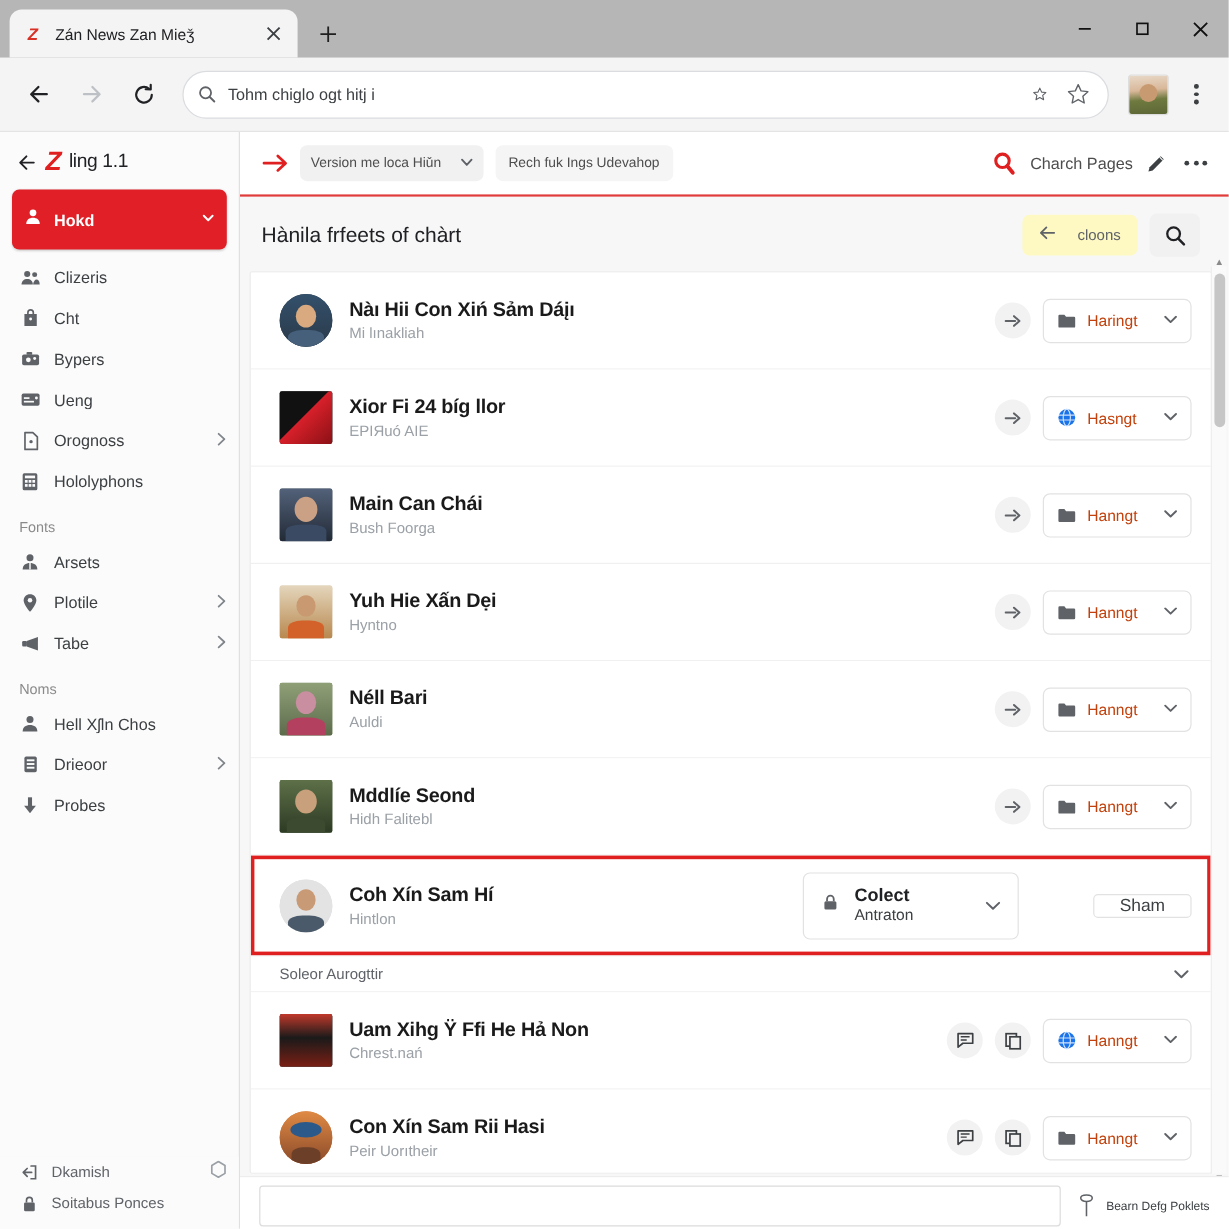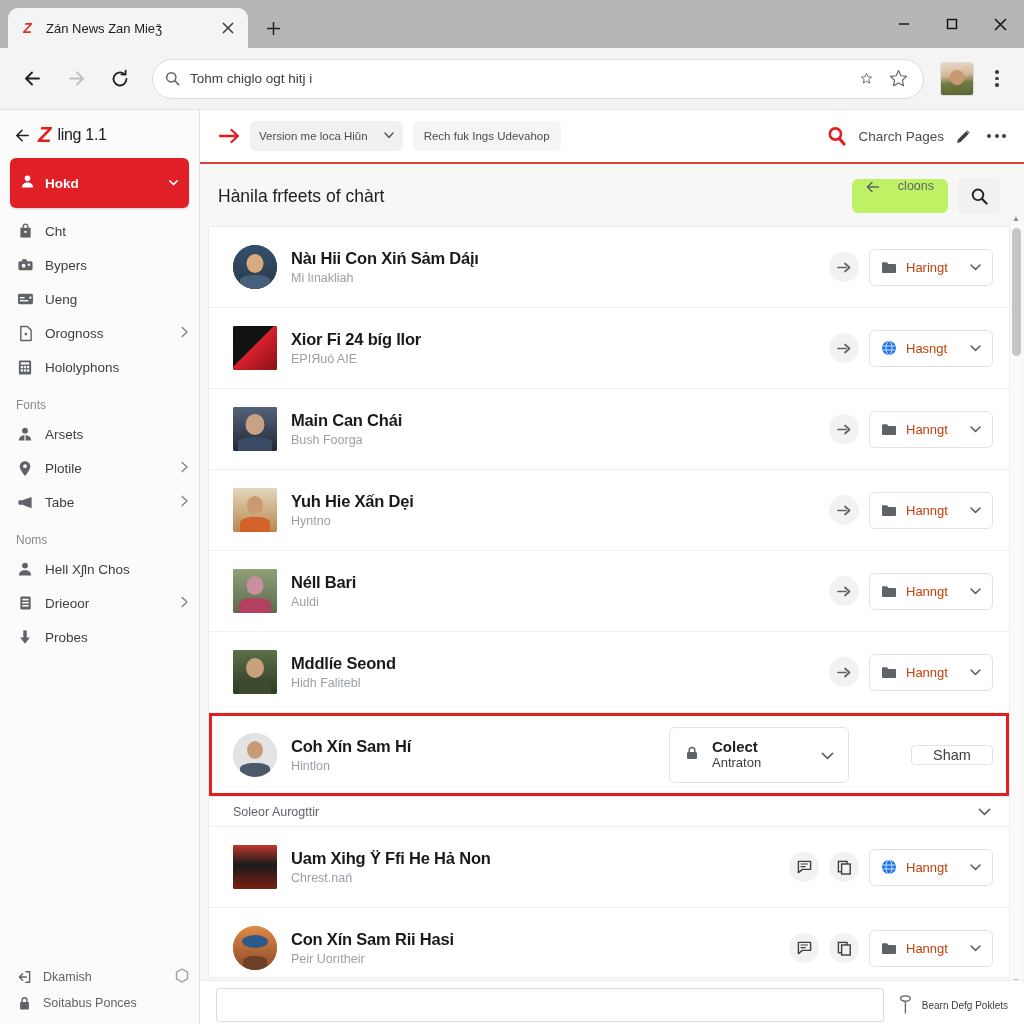--- a/index.html
+++ b/index.html
@@ -137,21 +137,21 @@
   .tb-dots i{ width:4px;height:4px;border-radius:50%;background:#3c4043;display:block; }
 
   .content{ flex:1 1 auto; position:relative; min-height:0; background:#f7f7f7; padding:0 14px 0 8px; overflow:hidden; }
 
   .sec-head{
     display:flex; align-items:center; padding:14px 10px 12px 10px; gap:10px;
     background:#f7f7f7;
   }
   .sec-title{ font-size:17.5px; color:#202124; flex:1 1 auto; font-weight:normal; }
   .pill-btn{
-    height:34px; background:#bef264; border-radius:6px; display:flex; 
+    height:34px; background:#fef9c3; border-radius:6px; display:flex; align-items:center;
     gap:18px; padding:0 14px; flex:0 0 auto;
   }
   .pill-btn .txt{ font-size:12.5px; color:#5f6368; }
   .icon-btn{
     width:42px;height:36px; background:#f1f1f1; border-radius:6px; display:flex;
     align-items:center; justify-content:center; flex:0 0 auto; color:#202124;
   }
 
   .list-card{
     background:#fff; border:1px solid #ececec; border-radius:2px;
@@ -346,20 +346,31 @@
         <span class="lbl">Hokd</span>
         <span>
           <svg width="11" height="11" viewBox="0 0 12 12">
               <path d="M2 4.2 L6 8.2 L10 4.2" stroke="#fff" stroke-width="1.8" fill="none" stroke-linecap="round" stroke-linejoin="round"></path>
             </svg>
         </span>
       </div>
 
       <div class="sb-item">
         <span class="ico">
+          <svg width="17" height="17" viewBox="0 0 18 18">
+              <circle cx="6" cy="5.6" r="2.7" fill="#5f6368"></circle>
+              <circle cx="12.6" cy="6.2" r="2.2" fill="#5f6368"></circle>
+              <path d="M1 15 C1 11.6 3.2 10 6 10 C8.8 10 11 11.6 11 15 Z" fill="#5f6368"></path>
+              <path d="M11.2 15 C11.4 12.4 12.8 10.6 14.2 10.6 C15.8 10.6 17 12 17 15 Z" fill="#5f6368"></path>
+            </svg>
+        </span>
+        <span class="lbl">Clizeris</span>
+      </div>
+      <div class="sb-item">
+        <span class="ico">
           <svg width="15" height="16" viewBox="0 0 16 17">
               <path d="M2.5 5 H13.5 V15.5 H2.5 Z" fill="#5f6368"></path>
               <path d="M5.6 5 V3.6 A2.4 2.4 0 0 1 10.4 3.6 V5" stroke="#5f6368" stroke-width="1.5" fill="none"></path>
               <circle cx="8" cy="9.4" r="1.3" fill="#fbfbfb"></circle>
             </svg>
         </span>
         <span class="lbl">Cht</span>
       </div>
       <div class="sb-item">
         <span class="ico">

